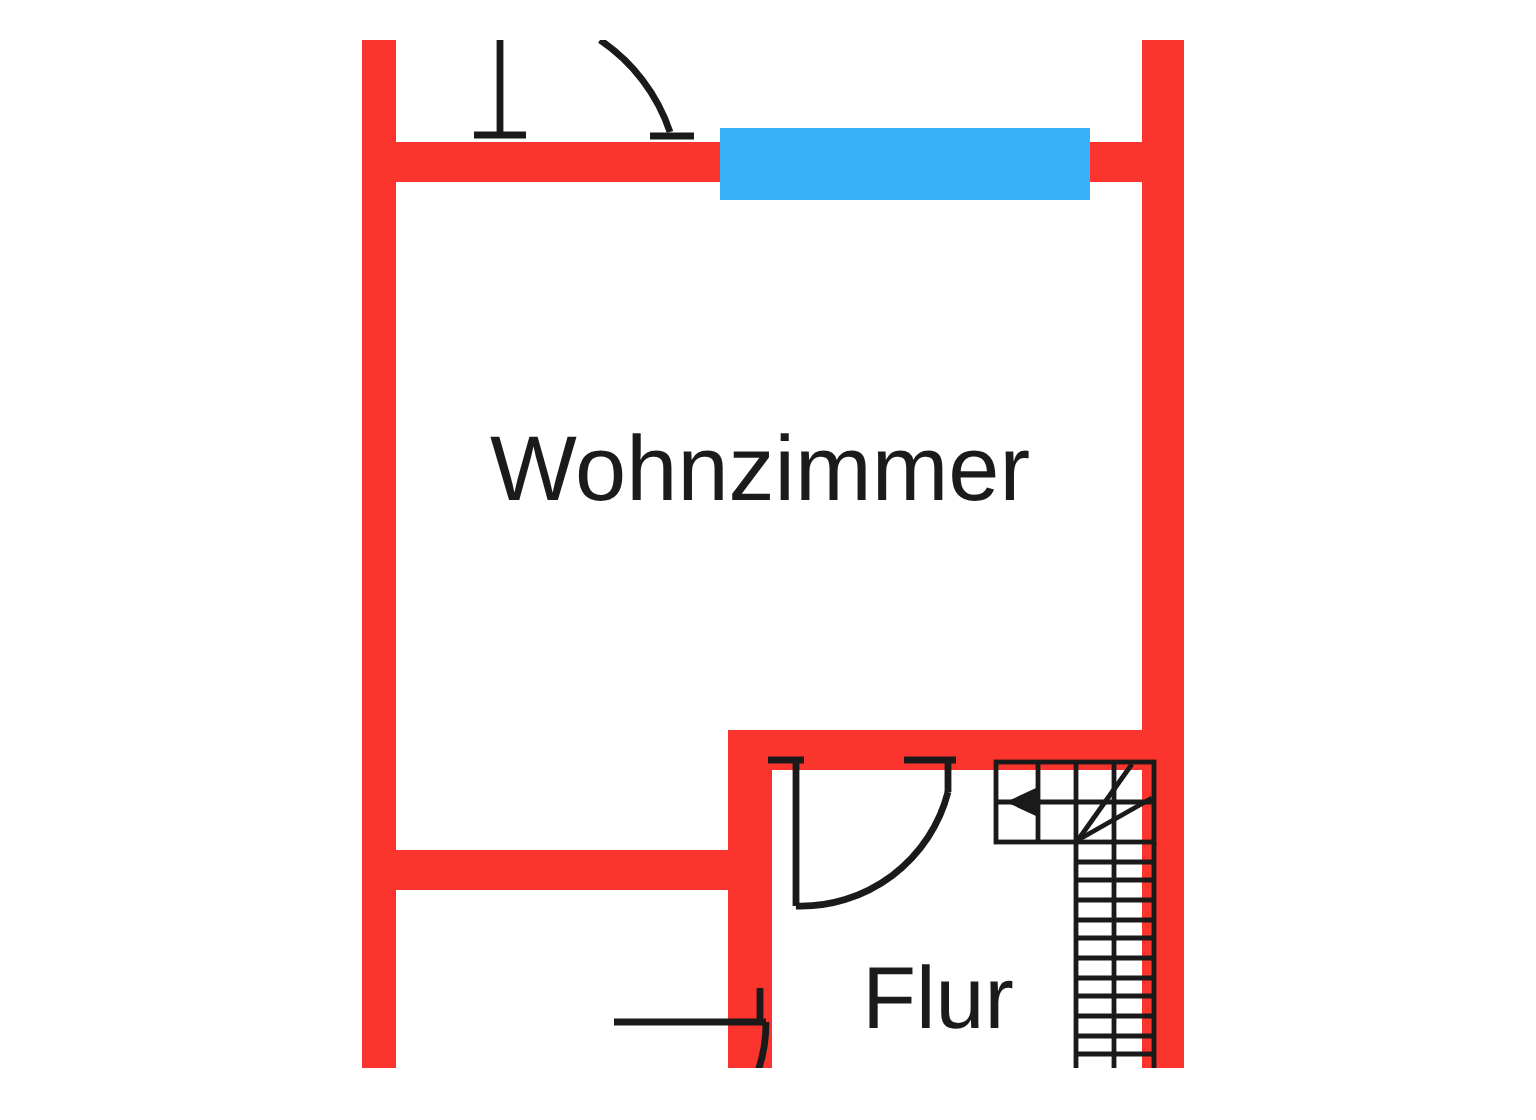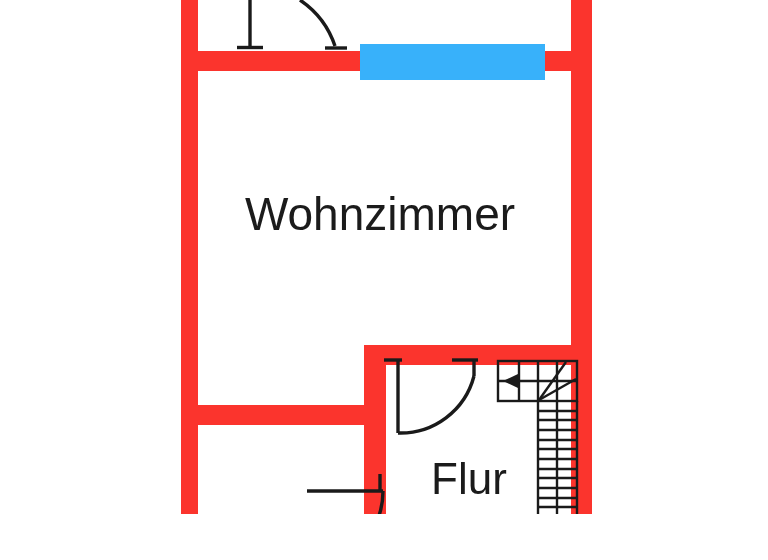--- a/index.html
+++ b/index.html
@@ -1,16 +1,16 @@
 <!DOCTYPE html>
 <html><head>
 <meta charset="utf-8">
 <style>
   html,body{margin:0;padding:0;background:#ffffff;}
-  .stage{position:relative;width:768px;height:514px;background:#ffffff;overflow:hidden;}
+  .stage{position:relative;width:768px;height:514px;background:#ffffff;overflow:hidden;margin-top:20px;}
   svg{display:block;}
   .sym{fill:none;stroke-width:3.4px;stroke-linecap:butt;stroke-linejoin:miter;}
   .stair{fill:none;stroke-width:2.4px;stroke-linecap:butt;stroke-linejoin:miter;}
   .room-label{font-family:"Liberation Sans","DejaVu Sans",sans-serif;fill:#1b1b1b;}
   .label-lg{font-size:46px;}
   .label-md{font-size:44px;}
 </style>
 </head>
 <body>
 

